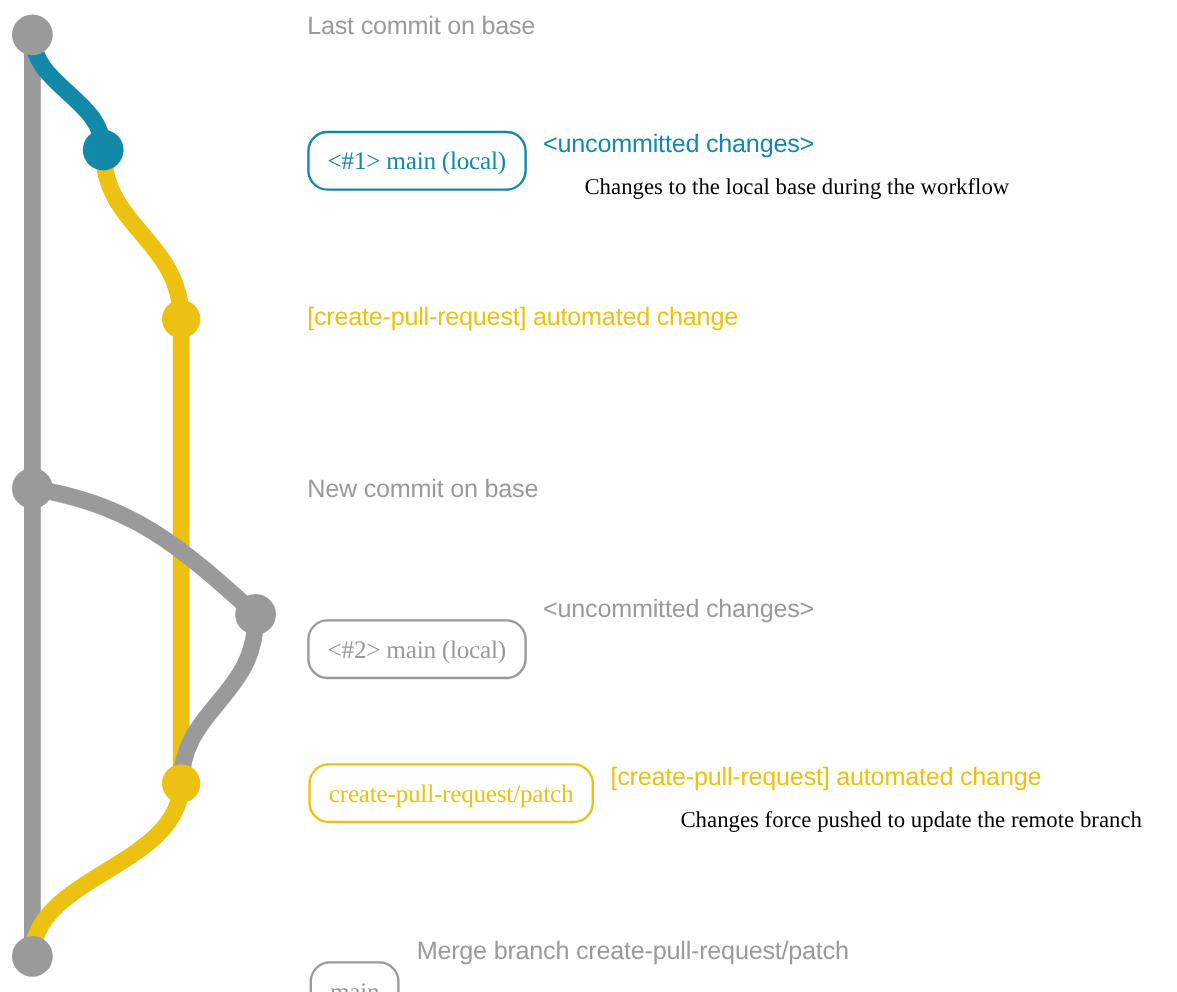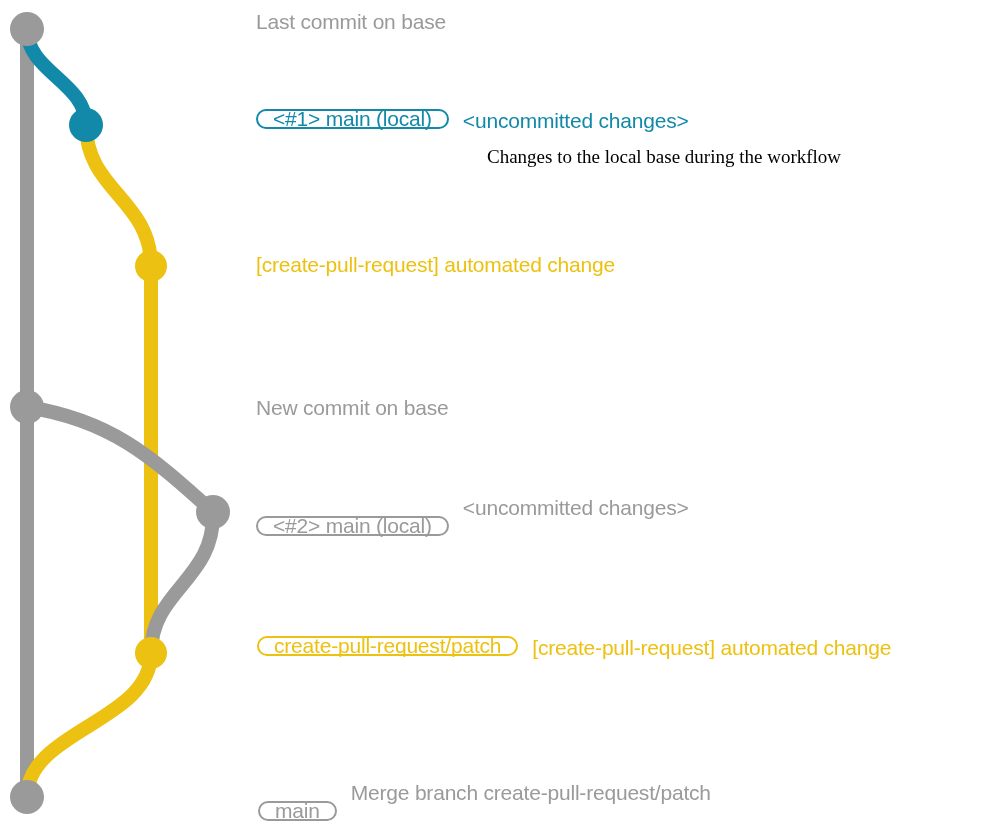--- a/index.html
+++ b/index.html
@@ -32,24 +32,24 @@
     align-items: flex-start;
     white-space: nowrap;
   }
   .badge {
     display: inline-flex;
     align-items: center;
     justify-content: center;
     border: 2px solid currentColor;
     border-radius: 17px;
     box-sizing: border-box;
-    height: 20px;
+    height: 50px;
     padding: 0 15px;
     font-size: 21px;
-    font-family: Liberation Sans, sans-serif;
+    font-family: Liberation Serif, serif;
     letter-spacing: -0.2px;
   }
   .badge-gray { color: #9a9a9a; margin-top: 20px; }
   .badge-blue { color: #1289a8; }
   .badge-yellow { color: #edc111; }
 
   .msg {
     font-size: 21px;
     font-family: "Liberation Sans", sans-serif;
     letter-spacing: -0.2px;
@@ -120,20 +120,21 @@
     <span class="badge badge-gray">&lt;#2&gt; main (local)</span>
     <span class="gap"></span>
     <span class="msg msg-gray">&lt;uncommitted changes&gt;</span>
   </div>
 
   <div class="row" style="left:257px; top:636px;">
     <span class="badge badge-yellow">create-pull-request/patch</span>
     <span class="gap"></span>
     <span class="msg msg-yellow">[create-pull-request] automated change</span>
   </div>
+  <div class="sub" style="left:567px; top:673px;">Changes force pushed to update the remote branch</div>
 
   <div class="row" style="left:258px; top:781px;">
     <span class="badge badge-gray">main</span>
     <span class="gap"></span>
     <span class="msg msg-gray">Merge branch create-pull-request/patch</span>
   </div>
 
 </div>
 
 </body></html>

